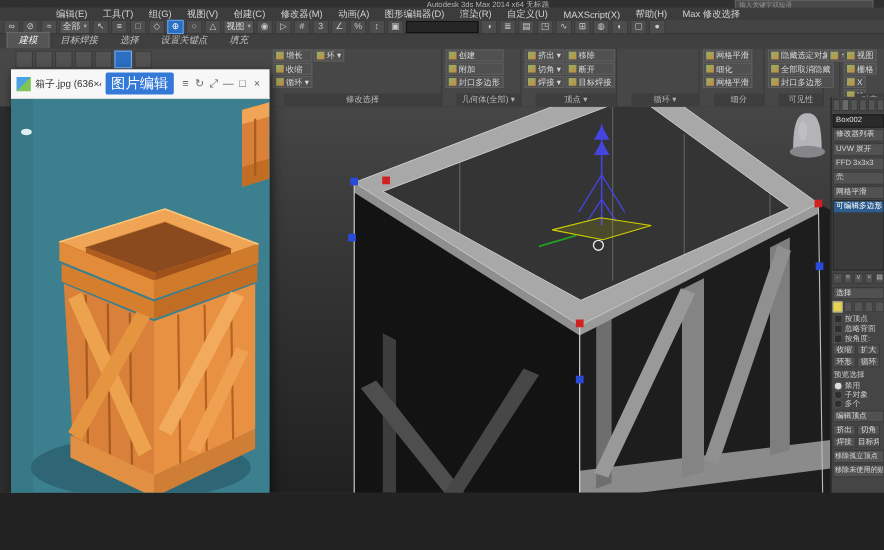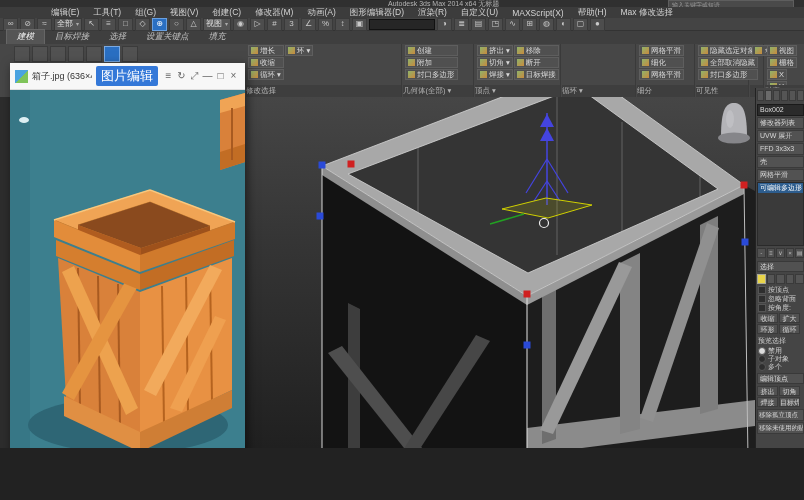--- a/index.html
+++ b/index.html
@@ -32,22 +32,22 @@
     padding-left:6px;box-sizing:border-box;font-style:italic;}
   .rtab{font-size:8.5px;color:#c0c0c0;padding:1px 10px;white-space:nowrap;}
   .rtab.active{background:#555;color:#f0f0f0;border:1px solid #666;border-bottom:none;}
   #ribbonbody{left:0;top:44px;width:804px;height:53px;background:#474747;border-bottom:1px solid #2e2e2e;overflow:hidden;}
   .rgroup{position:absolute;top:0;height:53px;border-right:1px solid #3a3a3a;box-sizing:border-box;}
   .rbtns{display:flex;flex-direction:column;flex-wrap:wrap;height:40px;padding:1px 2px;gap:1px;box-sizing:border-box;align-content:flex-start;}
   .rgroup.row .rbtns{flex-direction:row;flex-wrap:wrap;align-content:flex-start;}
   .rbtn{display:flex;align-items:center;gap:2px;font-size:7.5px;color:#d8d8d8;background:#505050;
     border:1px solid #5e5e5e;padding:0 2px;height:11px;white-space:nowrap;overflow:hidden;box-sizing:border-box;}
   .ricon{width:7px;height:7px;background:linear-gradient(135deg,#8fb36a,#c88a3e);flex:none;}
-  .rlabel{position:absolute;bottom:0;left:0;right:0;height:12px;background:#3e3e3e;color:#b4b4b4;
-    font-size:7.5px;line-height:12px;white-space:nowrap;overflow:hidden;}
+  .rlabel{position:absolute;bottom:0;left:12px;right:0;height:12px;background:#3e3e3e;color:#b4b4b4;
+    font-size:7.5px;text-align:center;line-height:12px;white-space:nowrap;overflow:hidden;}
   #pmicons{left:14px;top:46px;display:flex;gap:2px;}
   #pmicons i{width:14px;height:14px;background:#525252;border:1px solid #3b3b3b;display:block;}
   #pmicons i.hl{background:#2a6fc2;border-color:#79a9e2;}
   
   #viewport{left:12px;top:97px;width:743px;height:361px;overflow:hidden;
     background:linear-gradient(180deg,#464646 0%,#353535 40%,#1f1f1f 100%);}
   #leftstrip{left:0;top:97px;width:12px;height:379px;background:#2d2d2d;}
   
   #timeline{left:245px;top:458px;width:514px;height:16px;background:#3a3a3a;border-top:1px solid #555;overflow:hidden;}
   .tick{position:absolute;top:0;width:30px;margin-left:-15px;text-align:center;font-size:7px;color:#a8a8a8;}

